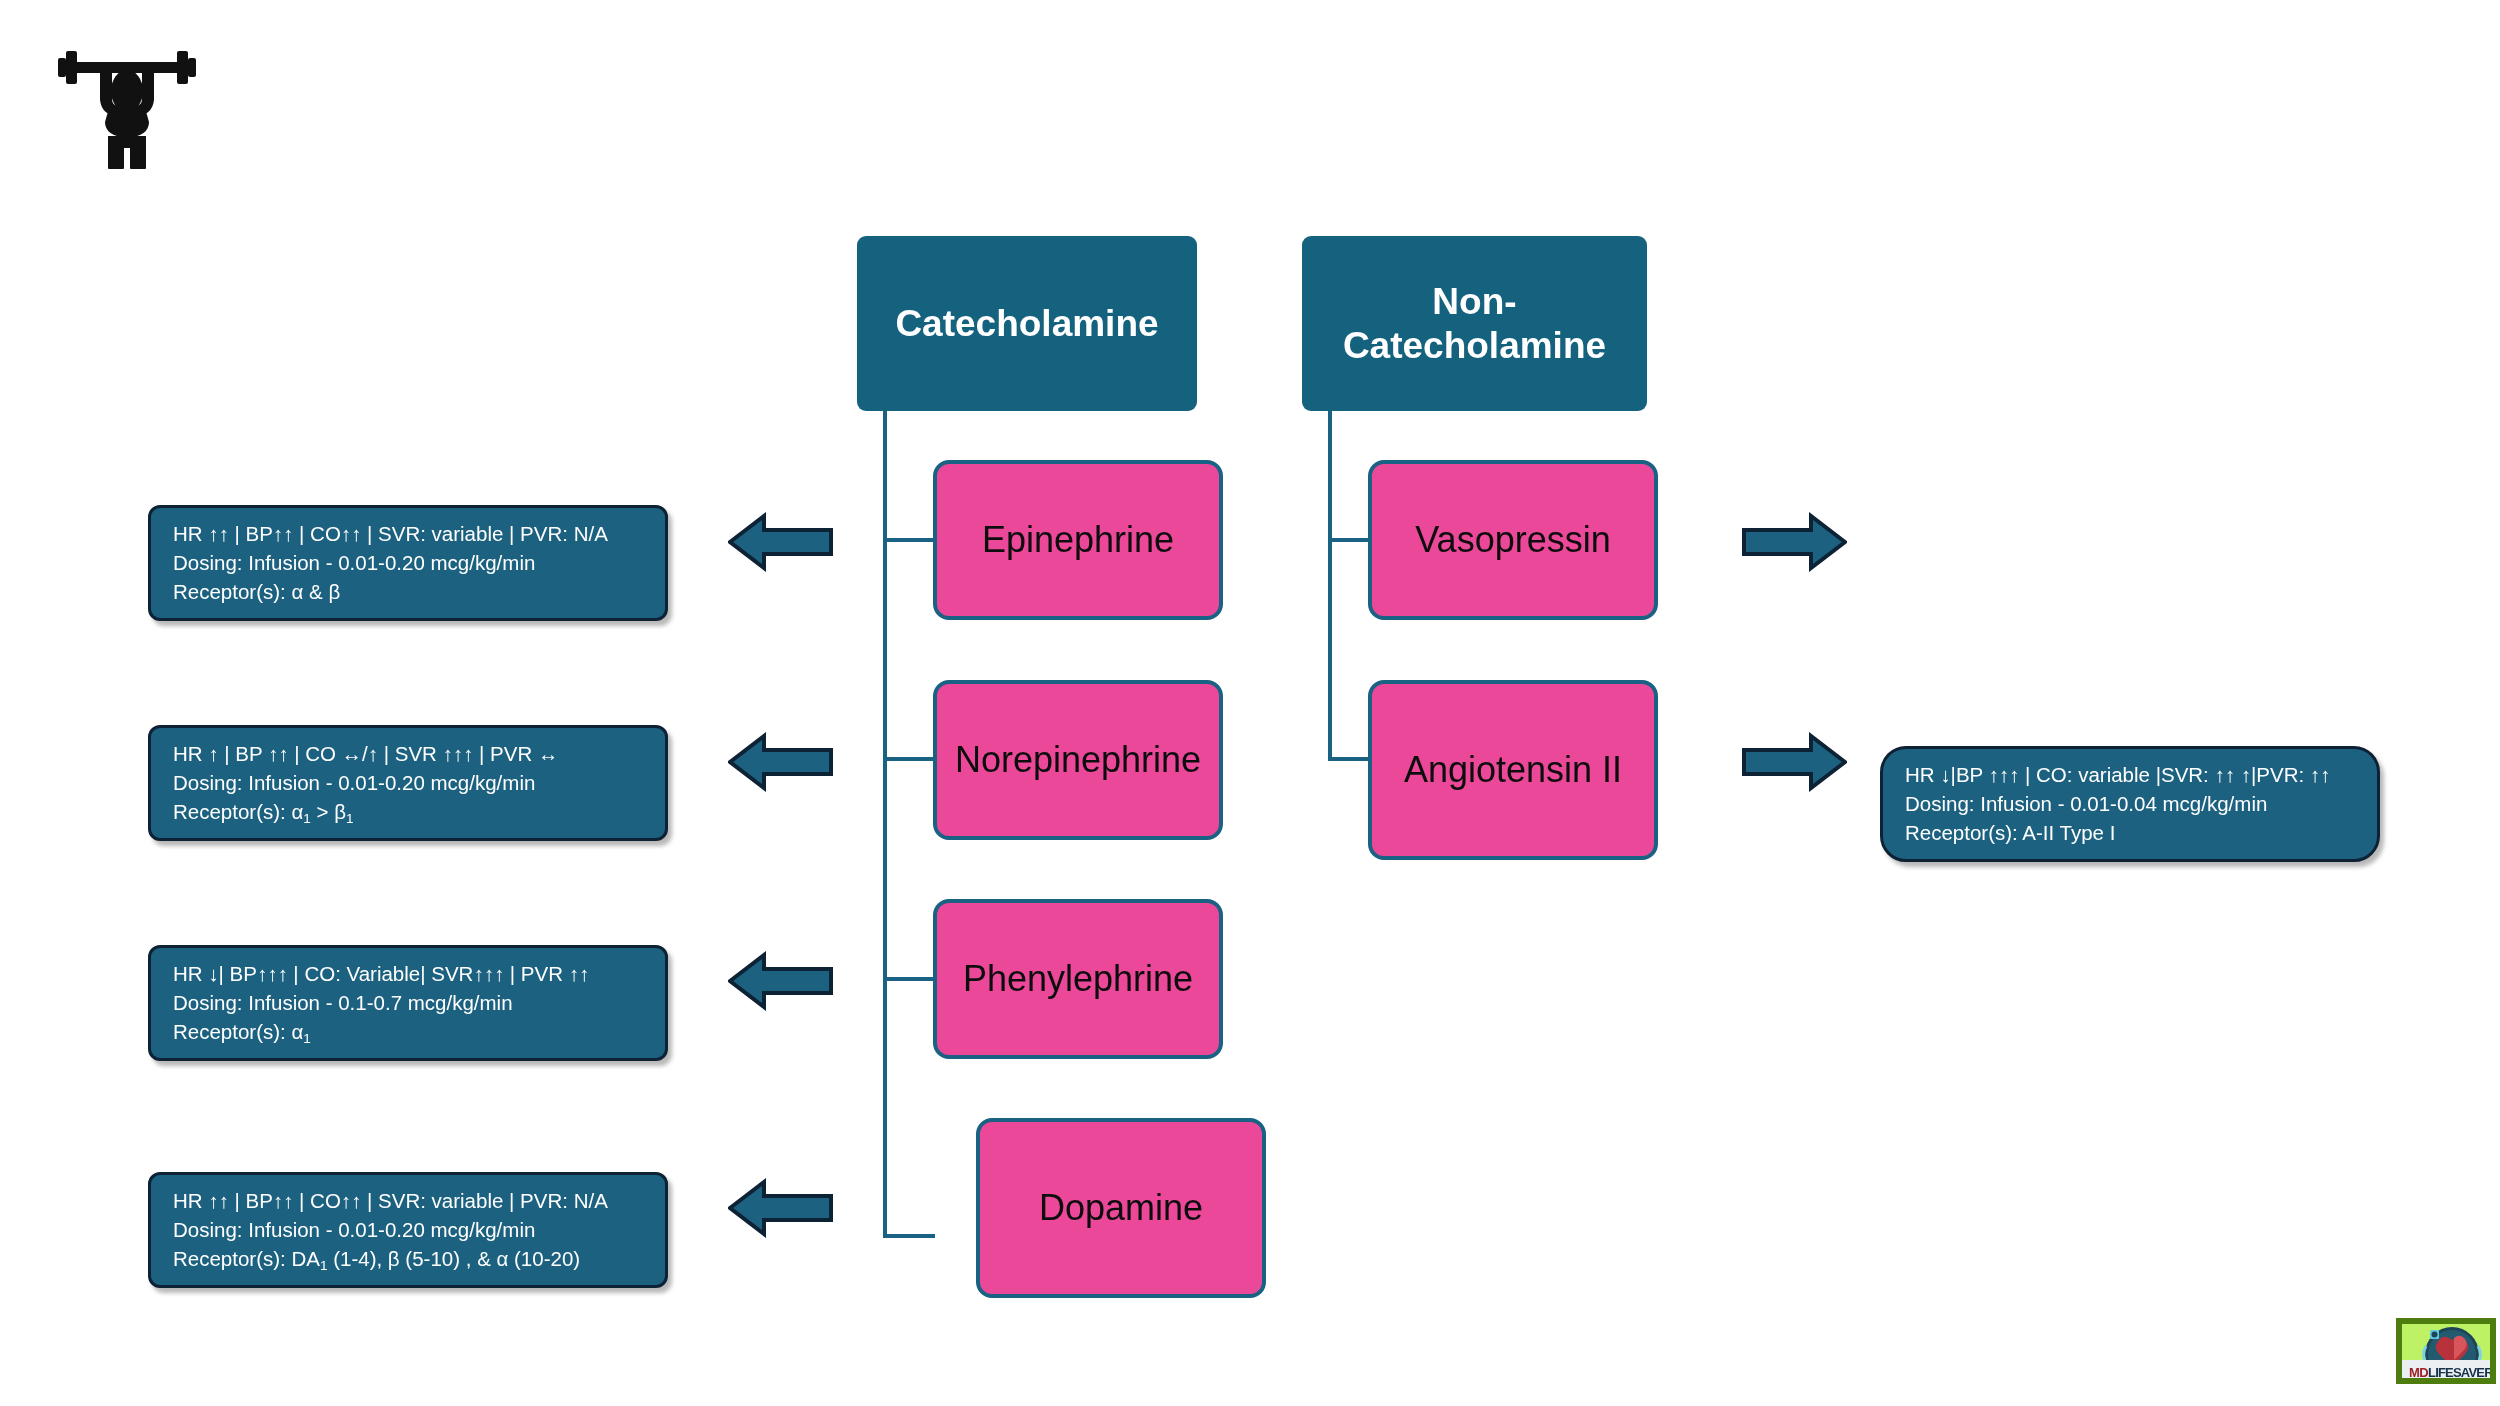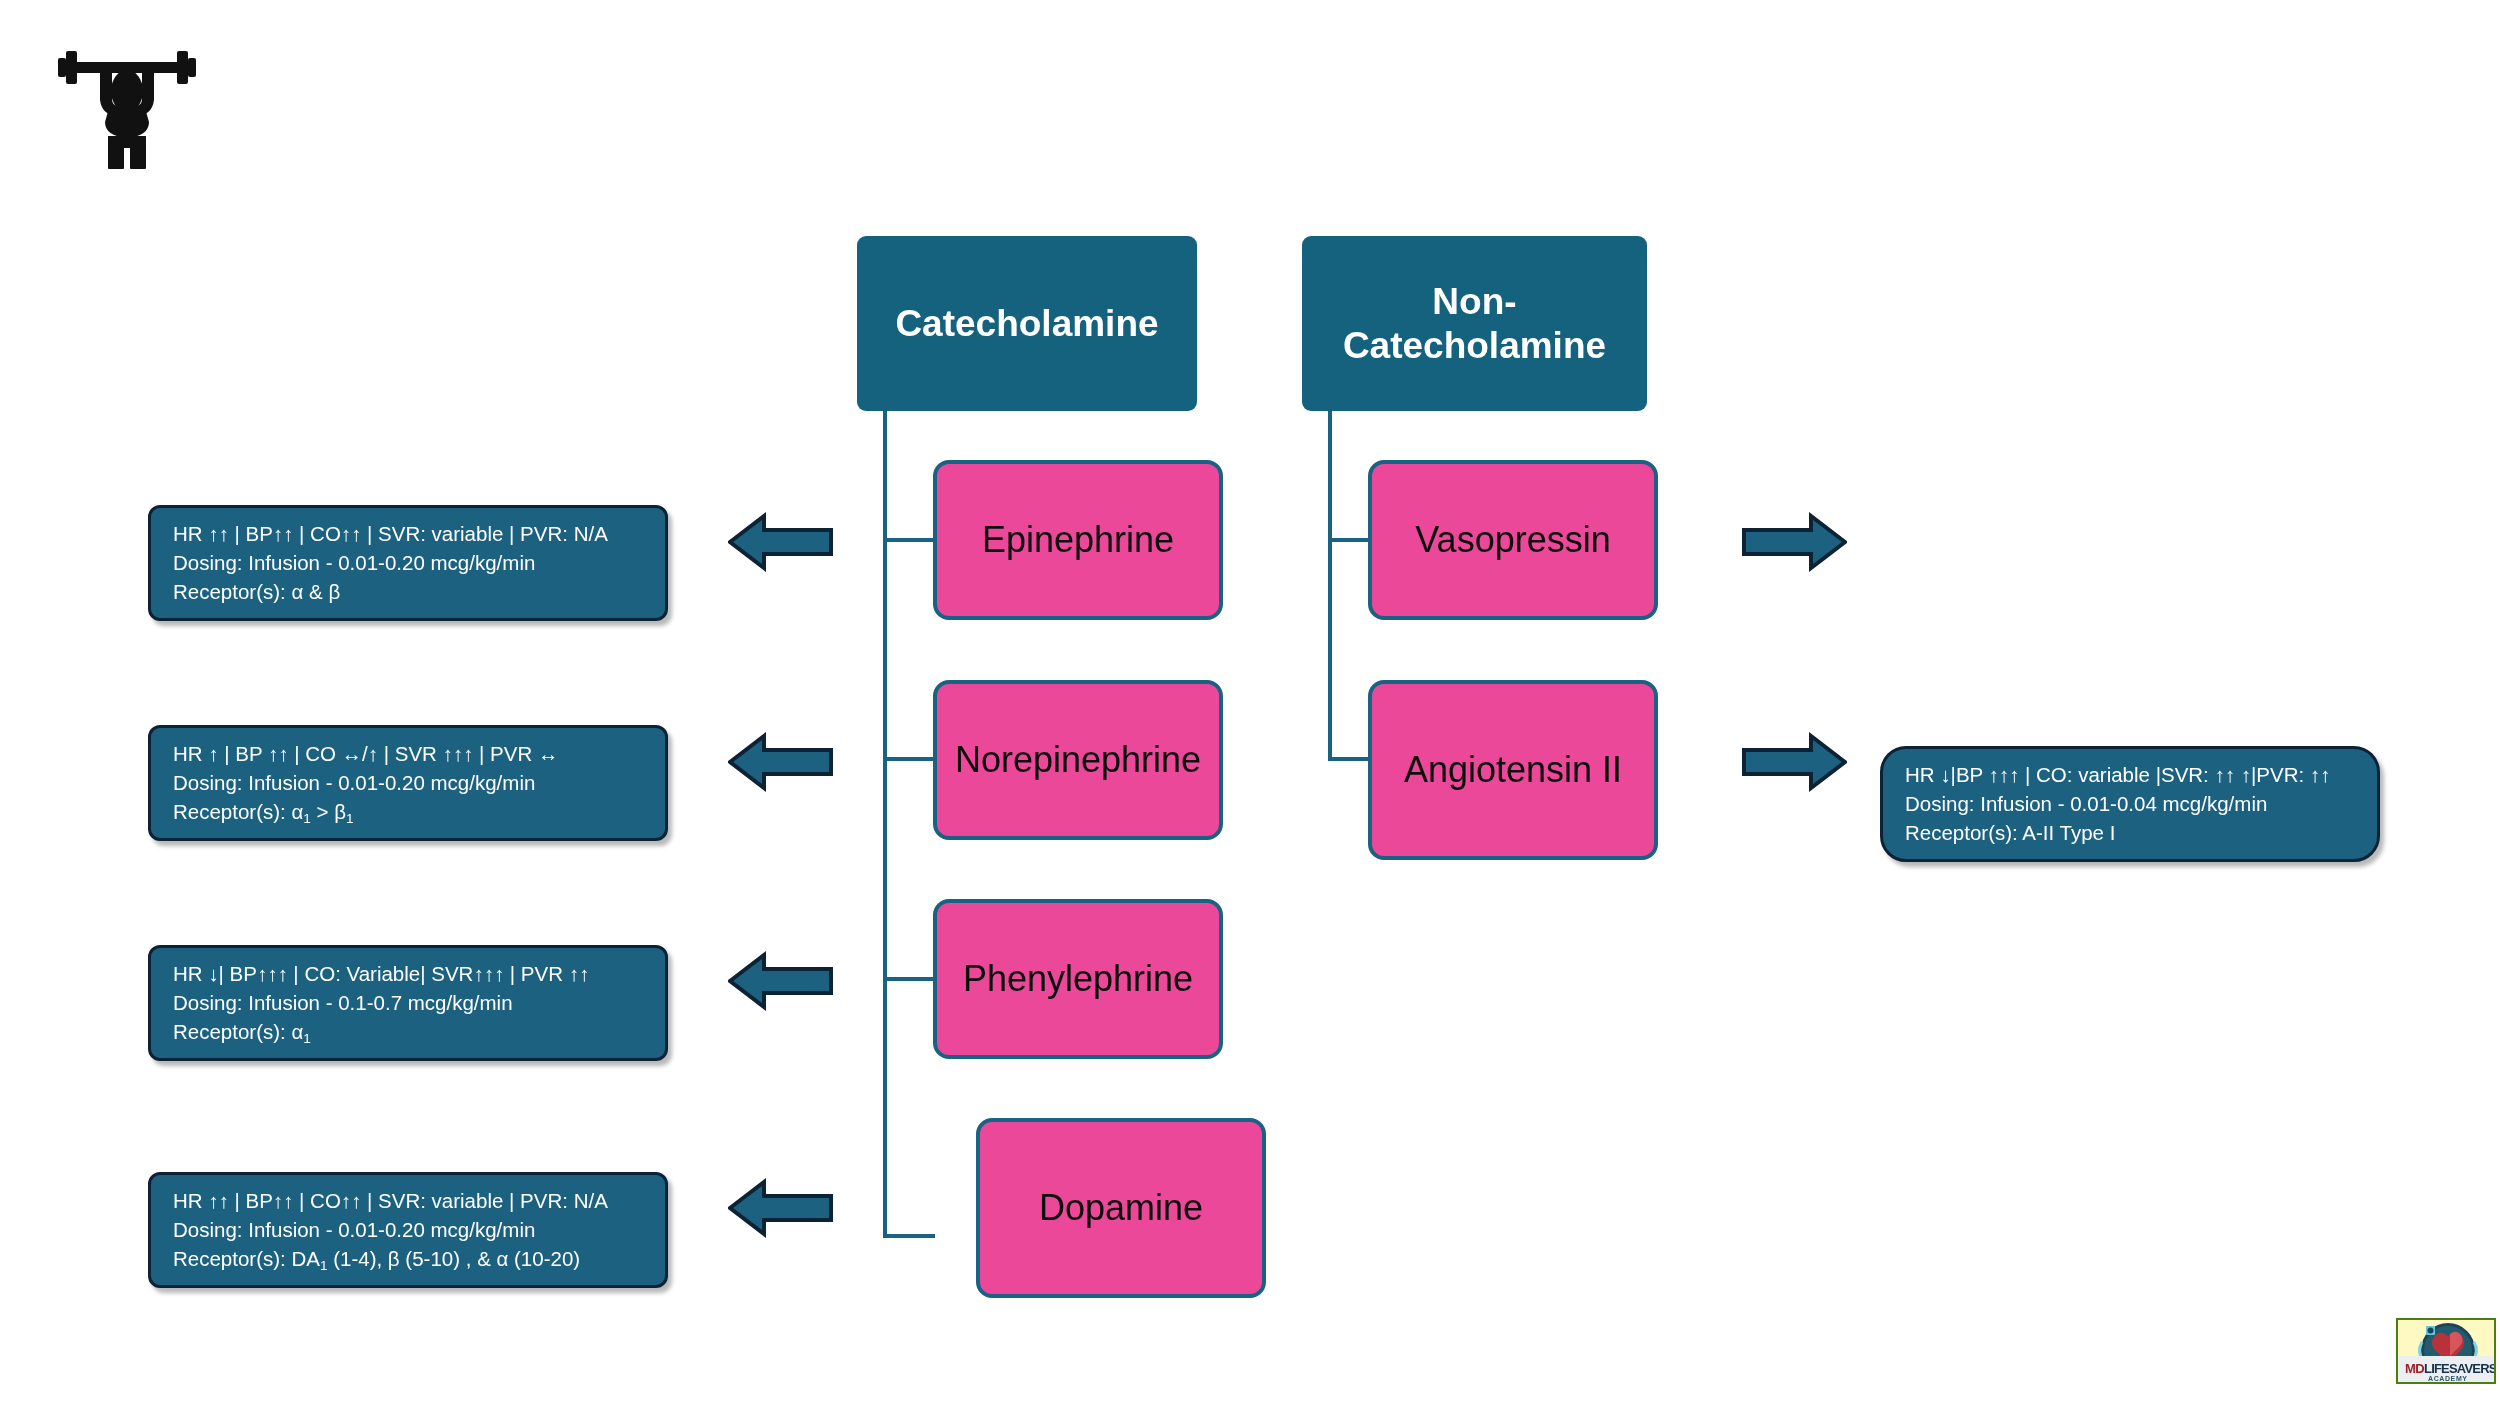--- a/index.html
+++ b/index.html
@@ -102,22 +102,22 @@
   .info-right { left: 1880px; width: 500px; }
 
   
   .block-arrow { position: absolute; }
 
   
   #logo {
     position: absolute;
     left: 2396px; top: 1318px;
     width: 100px; height: 66px;
-    background: #fef9c3;
-    border: 2px solid #4d7c0f;
+    background: #bef264;
+    border: 6px solid #4d7c0f;
     overflow: hidden;
   }
   #logo-inner { position: relative; width: 100%; height: 100%; }
   #logo-text-md {
     position: absolute; left: 7px; top: 41px;
     font-size: 13px; font-weight: bold; color: #a02028;
     font-family: "Liberation Sans", sans-serif; letter-spacing: -0.5px;
   }
   #logo-text-life {
     position: absolute; left: 26px; top: 41px;

